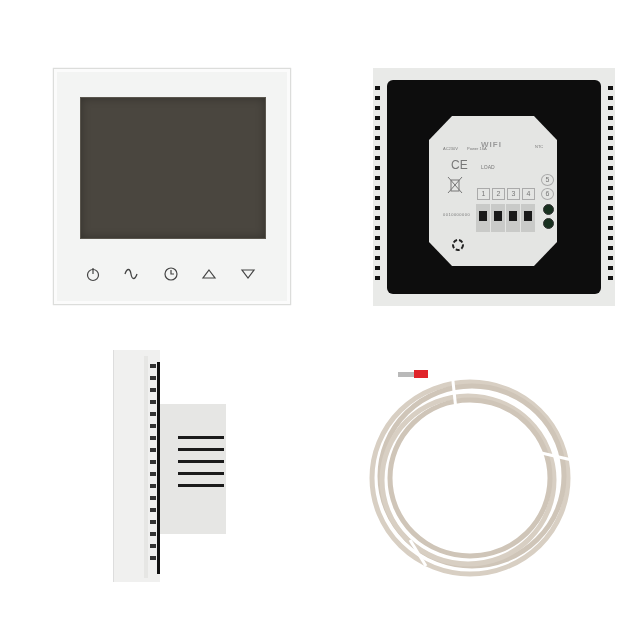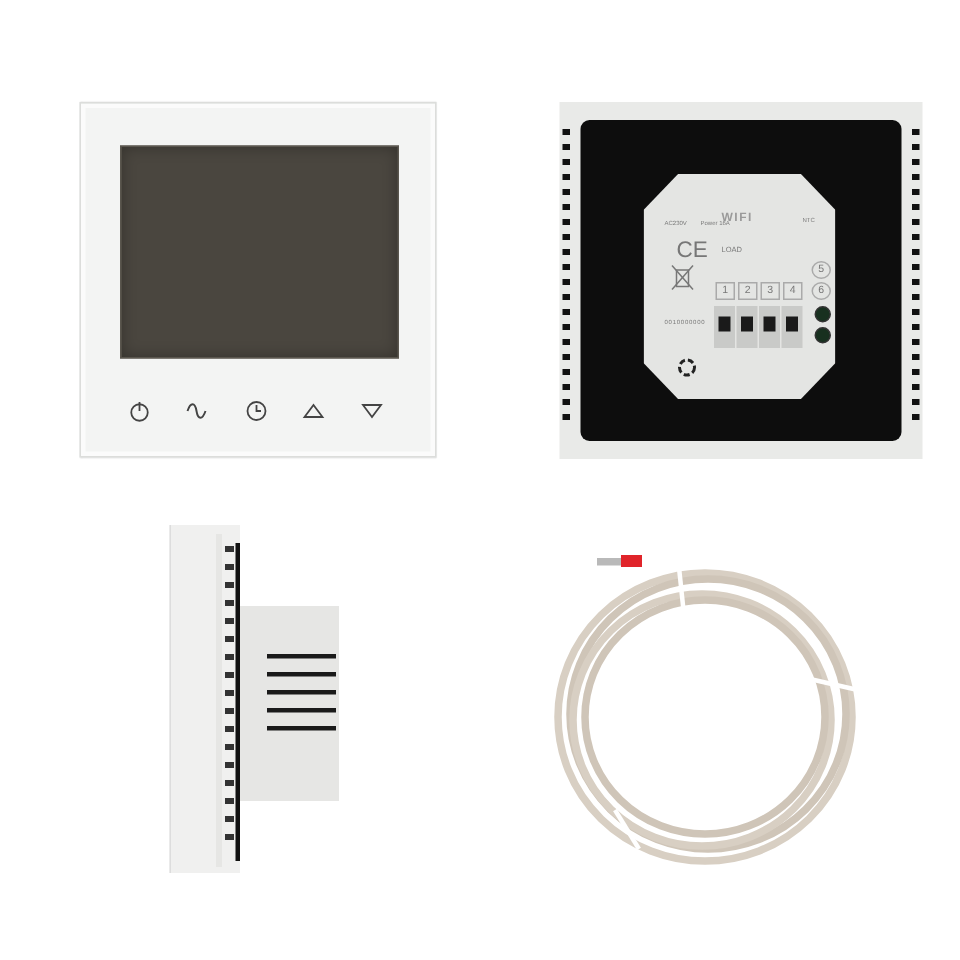--- a/index.html
+++ b/index.html
@@ -13,21 +13,21 @@
   .touch-btn svg { width:16px; height:16px; }
 
   
   #back { left:346px; top:68px; width:242px; height:238px; background:#e9eae8;margin-left:27px; }
   #back-black { left:14px; top:12px; width:214px; height:214px; background:#0d0d0d; border-radius:6px; }
   .vent-col { position:absolute; top:18px; width:5px; }
   .vent { width:5px; height:4px; background:#111; margin-bottom:6px; }
   #module { left:56px; top:48px; width:128px; height:150px; background:#e4e5e3; clip-path: polygon(18% 0, 82% 0, 100% 16%, 100% 84%, 82% 100%, 18% 100%, 0 84%, 0 16%); }
   .mod-text { position:absolute; color:#7a7a7a; font-size:4px; }
   #wifi { left:52px; top:24px; font-size:8px; color:#9a9a9a; font-weight:bold; letter-spacing:1px; }
-  #ce { left:22px; top:42px; font-size:15px; color:#777; }
+  #ce { left:22px; top:42px; font-size:12px; color:#777; }
   .term-num { position:absolute; top:72px; width:11px; height:10px; border:1px solid #aaa; font-size:7px; color:#777; text-align:center; line-height:10px; }
   .term-block { position:absolute; top:88px; width:14px; height:28px; background:#c9cac8; }
   .term-screw { position:absolute; left:3px; top:7px; width:8px; height:10px; background:#1a1a1a; }
   .led { position:absolute; width:9px; height:9px; border-radius:50%; background:#18301f; border:1px solid #333; }
 
   
   #side { left:113px; top:350px; width:46px; height:232px; background:#f0f0ef; border-left:1px solid #ddd; }
   #side-edge { left:30px; top:6px; width:4px; height:222px; background:#e6e6e4; }
   .side-slot { position:absolute; left:36px; width:6px; height:4px; background:#333; }
   #side-body { left:160px; top:404px; width:66px; height:130px; background:#e6e6e4; }

